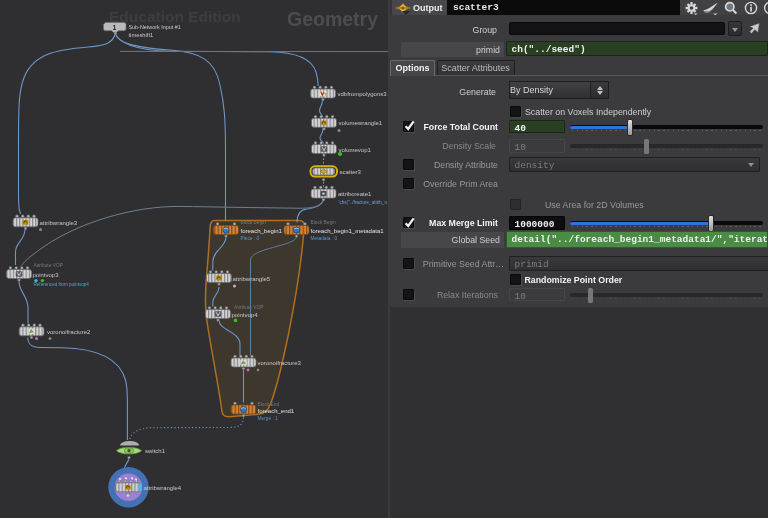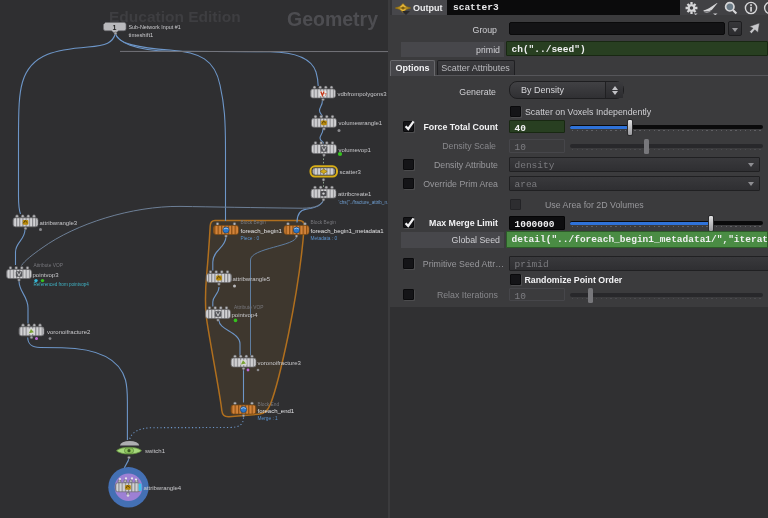--- a/index.html
+++ b/index.html
@@ -37,23 +37,23 @@
 .gfield.ghost { background:transparent; border:1px solid #46464a; color:#7e7e82; font-weight:normal; }
 .gfield.drop { background:linear-gradient(180deg,#39393c,#2f2f32); border:1px solid #202022;
   color:#7a7a7e; font-weight:normal; }
 .dtri { position:absolute; right:5px; top:5px; width:0; height:0;
   border-left:3.5px solid transparent; border-right:3.5px solid transparent; border-top:4px solid #8e8e92; }
 #tabline { position:absolute; left:390px; top:74.5px; width:378px; height:1px; background:#56565a; }
 .tab { position:absolute; top:60px; height:15px; font-size:9px; text-align:center; line-height:15px;
   border:1px solid #1f1f22; border-bottom:none; border-radius:2px 2px 0 0; }
 .tab.on { background:#46464a; color:#f4f4f6; font-weight:bold; border-color:#68686c; height:15.5px; z-index:2; }
 .tab.off { background:linear-gradient(180deg,#3b3b3e,#333336); color:#bcbcc0; }
-#gensel { position:absolute; left:509px; top:81px; width:115px; height:18px;
-  background:linear-gradient(180deg,#414144,#303033); border:1px solid #1e1e20; border-radius:8px;
-  font-size:9px; color:#d6d6da; line-height:16px; padding-left:11px; }
+#gensel { position:absolute; left:509px; top:81px; width:100px; height:18px;
+  background:linear-gradient(180deg,#414144,#303033); border:1px solid #1e1e20; border-radius:0;
+  font-size:9px; color:#d6d6da; line-height:16px; }
 #gensel .spin { position:absolute; right:0; top:0; width:18px; height:16px; border-left:1px solid #202022;
   background:linear-gradient(180deg,#3a3a3d,#2c2c2f); }
 #gensel .up { position:absolute; left:5.5px; top:3.5px; width:0; height:0;
   border-left:3px solid transparent; border-right:3px solid transparent; border-bottom:4px solid #c2c2c6; }
 #gensel .dn { position:absolute; left:5.5px; top:9px; width:0; height:0;
   border-left:3px solid transparent; border-right:3px solid transparent; border-top:4px solid #c2c2c6; }
 .cb { position:absolute; width:11px; height:11px; background:#141417; border:1px solid #0a0a0c;
   box-shadow:1px 1px 0 rgba(255,255,255,0.09); border-radius:1px; }
 .cb.cbdis { background:#2d2d30; border-color:#232326; box-shadow:none; }
 </style></head>
@@ -340,21 +340,20 @@
 <div class="lab dis" style="right:272px;top:141px">Density Scale</div>
 <div class="gfield ghost" style="left:509px;top:139px;width:56px;height:13.5px">10</div>
 <div style="position:absolute;left:570px;top:144px;width:193px;height:4px;background:#28282b;border-radius:2px"></div>
     <div style="position:absolute;left:572px;top:148.5px;width:190px;height:1.6px;background:repeating-linear-gradient(90deg,#4a4a4e 0,#4a4a4e 1.4px,transparent 1.4px,transparent 4.8px)"></div>
     <div style="position:absolute;left:644px;top:139px;width:5px;height:14.5px;background:#77777b;border-radius:1.5px"></div>
 <div class="cb" style="left:402.5px;top:159px"></div>
 <div class="lab dim" style="right:270px;top:160px">Density Attribute</div>
 <div class="gfield drop" style="left:509px;top:157px;width:251px;height:14.5px">density<span class="dtri"></span></div>
 <div class="cb" style="left:402.5px;top:178px"></div>
 <div class="lab dim" style="right:270px;top:179px">Override Prim Area</div>
-<div class="gfield drop" style="left:509px;top:176px;width:251px;height:14.5px">area<span class="dtri"></span></div>
 <div class="cb cbdis" style="left:509.5px;top:198.5px"></div>
 <div class="lab dim" style="left:525px;top:199.5px">Use Area for 2D Volumes</div>
 <div class="cb" style="left:402.5px;top:217px"></div>
     <svg style="position:absolute;left:402.5px;top:214.5px;z-index:3" width="13" height="14" viewBox="0 0 13 14">
       <path d="M 2.6,8.2 L 5.2,11 L 10.6,3.4" stroke="#f0f0f2" stroke-width="2.3" fill="none"></path>
     </svg>
 <div class="lab on" style="right:270px;top:218px">Max Merge Limit</div>
 <div class="gfield black" style="left:509px;top:215.5px;width:56px;height:14.5px">1000000</div>
 <div style="position:absolute;left:570px;top:221px;width:193px;height:4px;background:#0a0a0b;border-radius:2px"></div>
     <div style="position:absolute;left:570px;top:221.5px;width:140px;height:3px;background:#2f72d8;border-radius:2px"></div>

